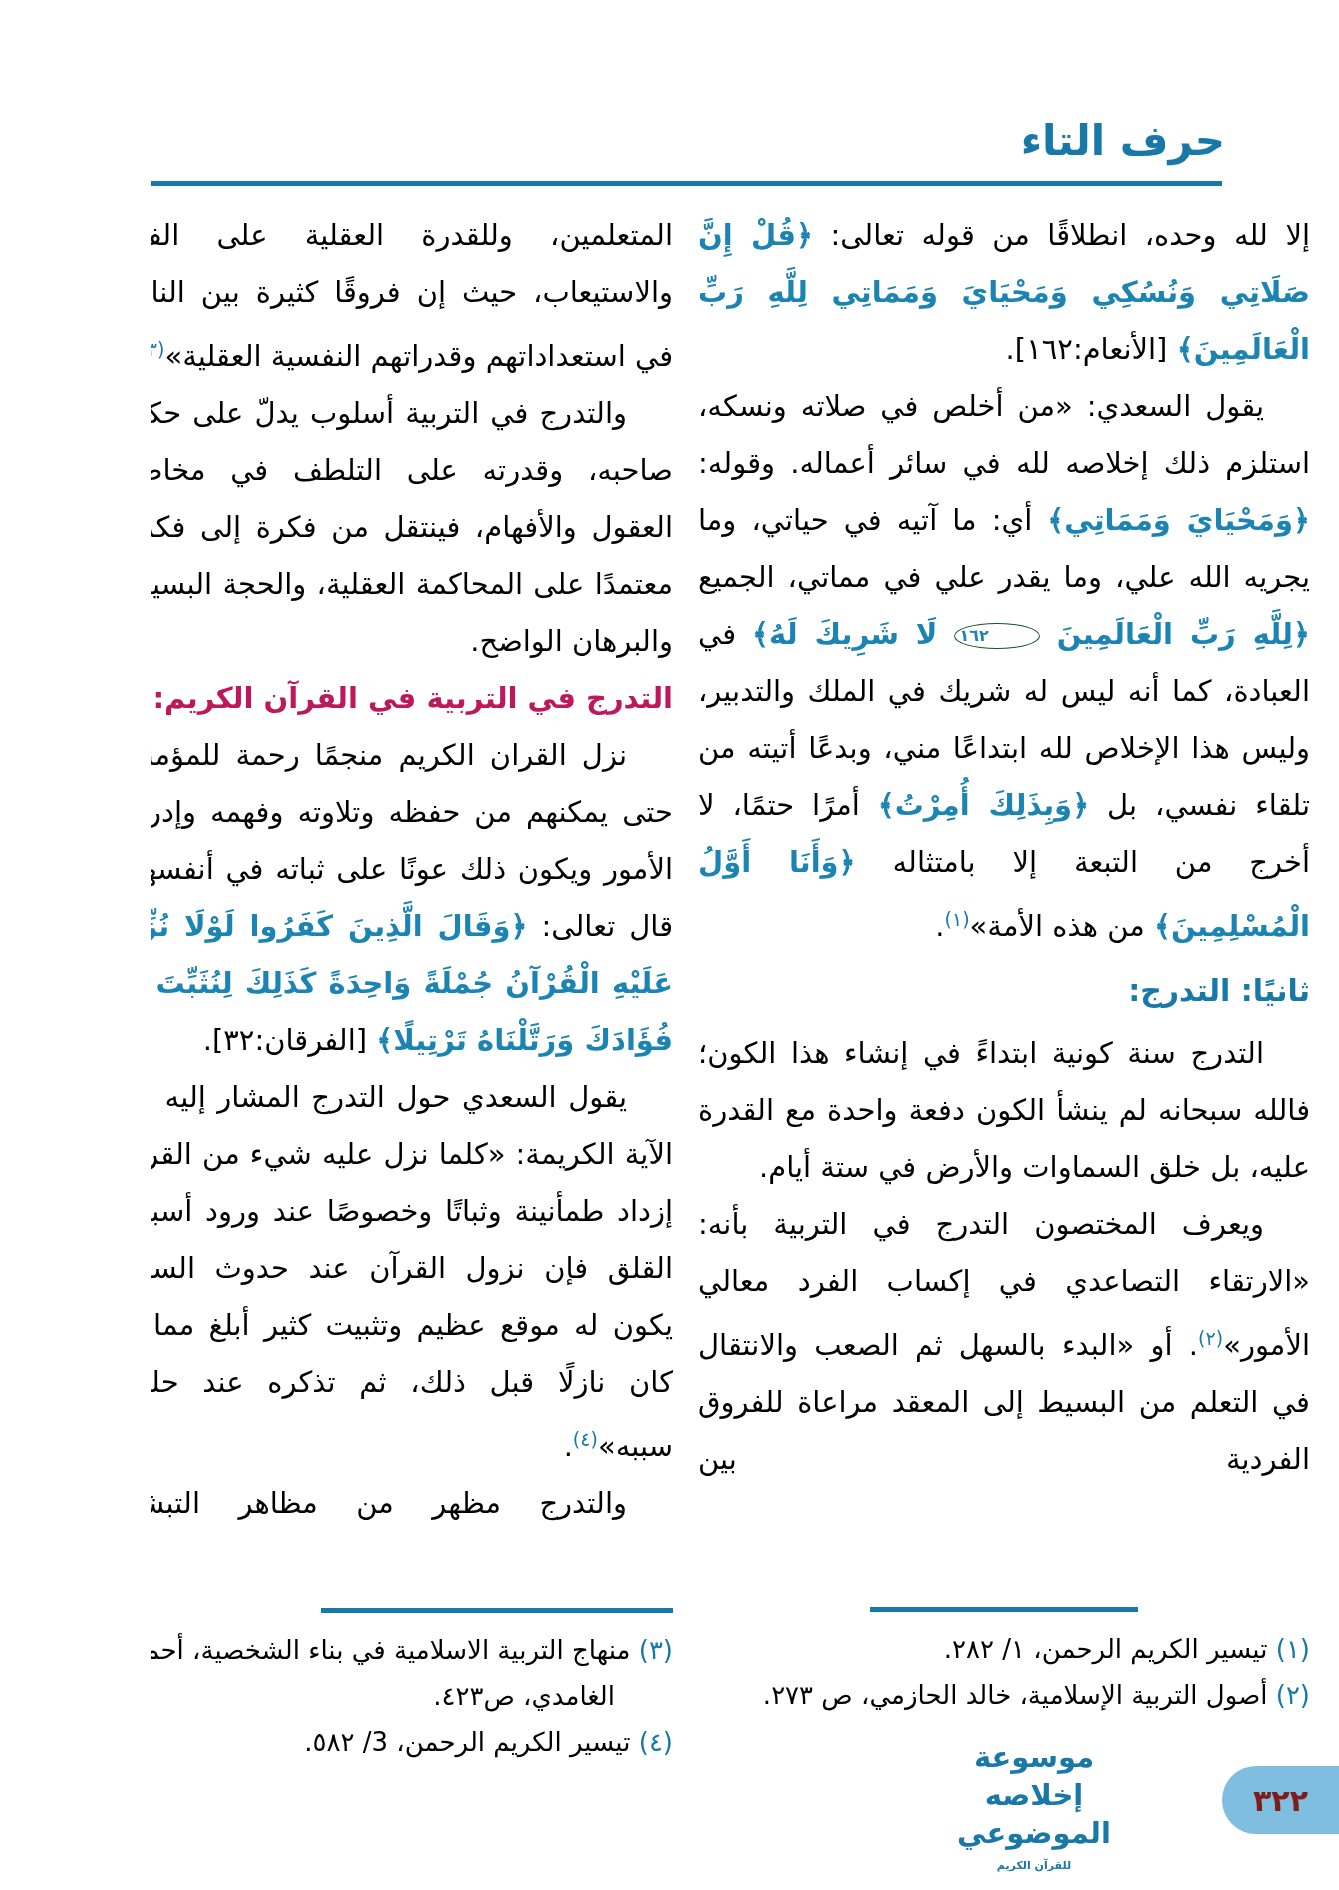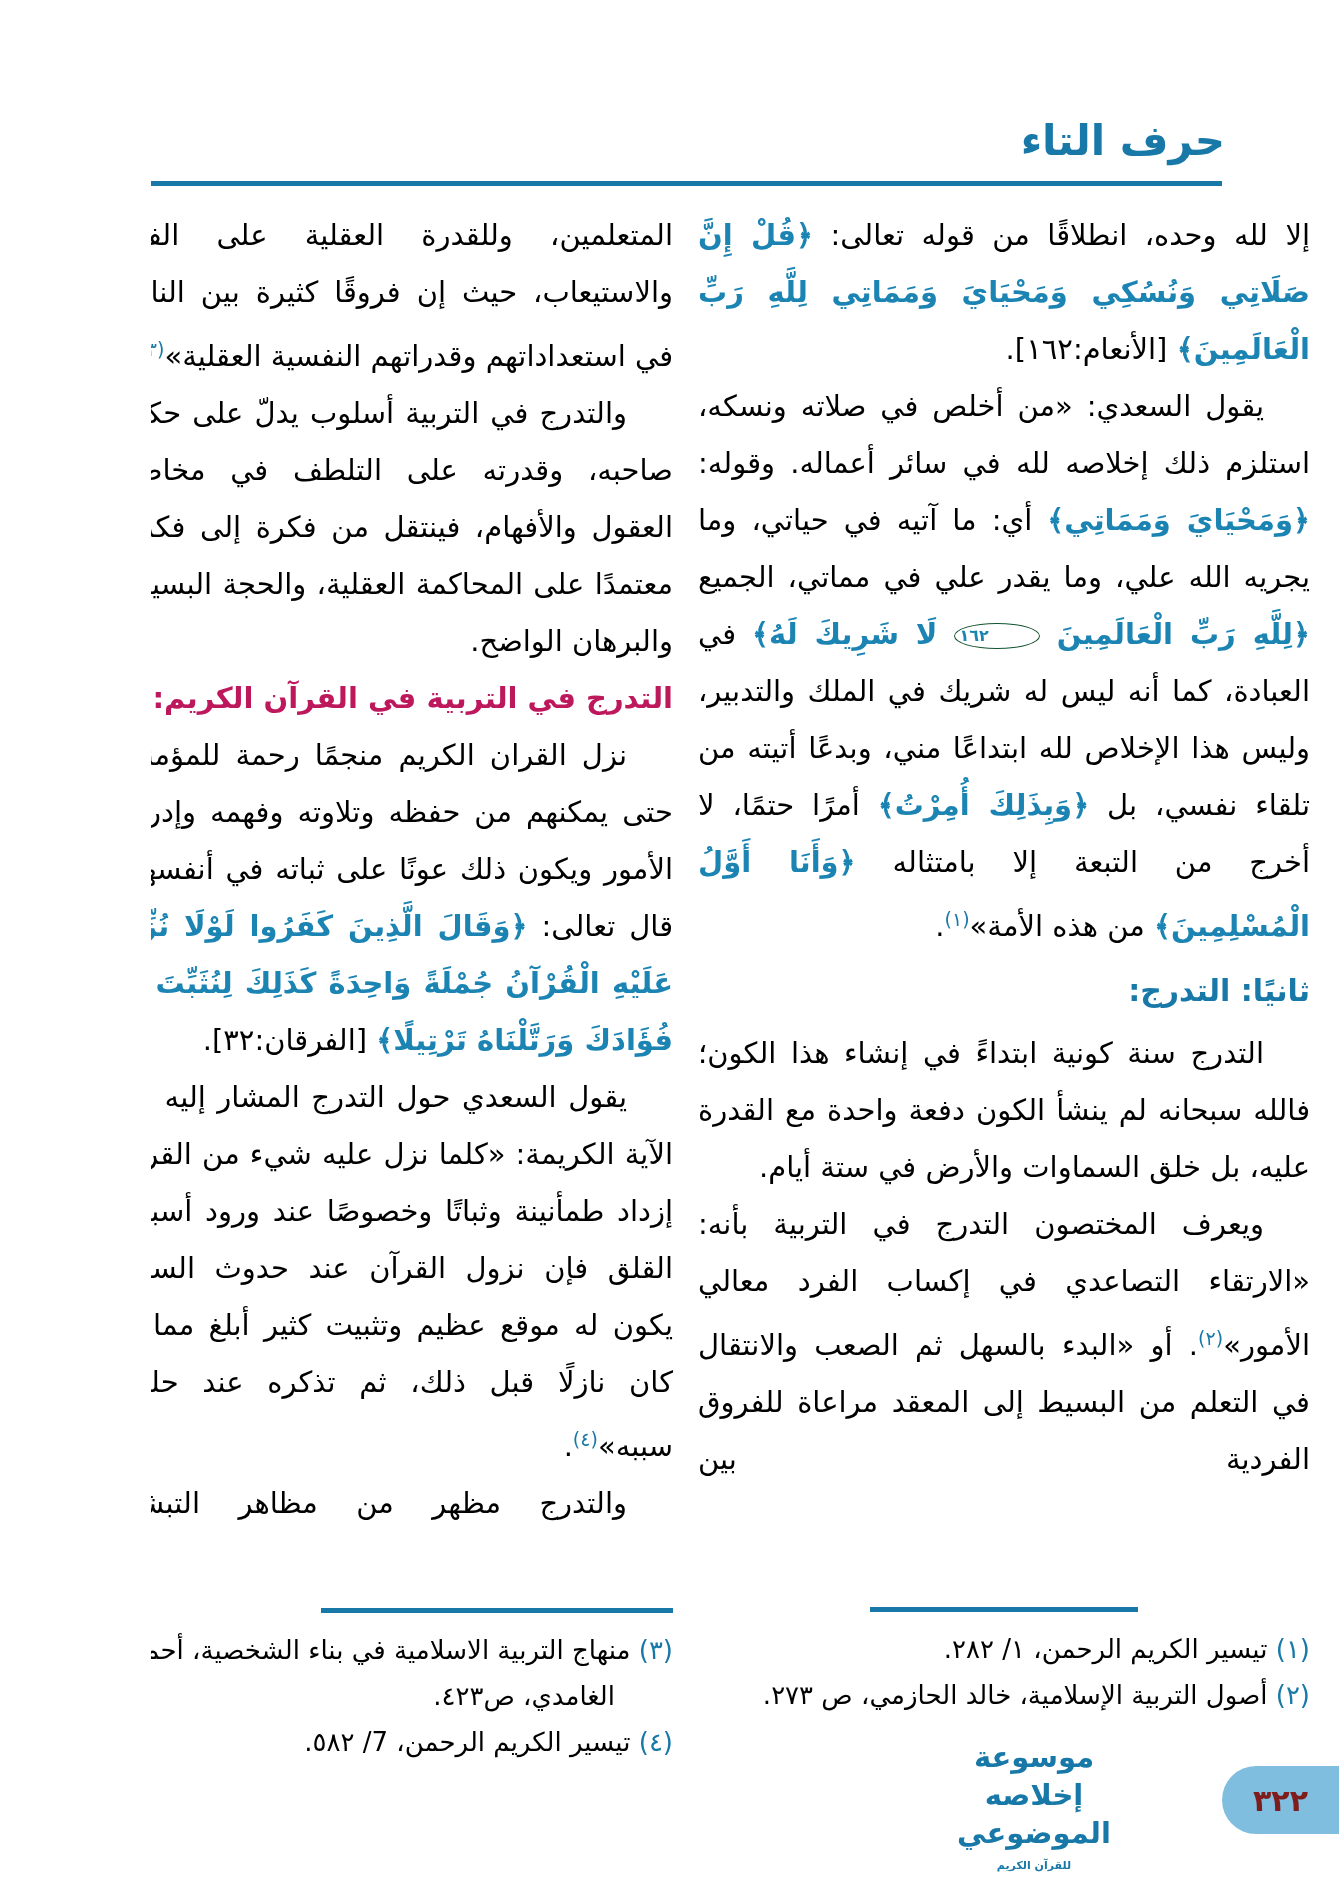--- a/index.html
+++ b/index.html
@@ -94,21 +94,21 @@
 
       <p class="para indent"><span>نزل القران الكريم منجمًا رحمة للمؤمنين حتى يمكنهم من حفظه وتلاوته وفهمه وإدراك الأمور ويكون ذلك عونًا على ثباته في أنفسهم، قال تعالى: </span><span class="quran">﴿وَقَالَ الَّذِينَ كَفَرُوا لَوْلَا نُزِّلَ عَلَيْهِ الْقُرْآنُ جُمْلَةً وَاحِدَةً كَذَلِكَ لِنُثَبِّتَ بِهِ فُؤَادَكَ وَرَتَّلْنَاهُ تَرْتِيلًا﴾</span><span> [الفرقان:٣٢].</span></p>
 
       <p class="para indent"><span>يقول السعدي حول التدرج المشار إليه في الآية الكريمة: «كلما نزل عليه شيء من القرآن إزداد طمأنينة وثباتًا وخصوصًا عند ورود أسباب القلق فإن نزول القرآن عند حدوث السبب يكون له موقع عظيم وتثبيت كثير أبلغ مما لو كان نازلًا قبل ذلك، ثم تذكره عند حلول سببه»</span><span class="fnref">(٤)</span><span>.</span></p>
 
       <p class="para indent stretch"><span>والتدرج مظهر من مظاهر التبشير</span></p>
 
       <div class="fn-area">
         <div class="fn-rule"></div>
         <p class="footnote"><span class="fn-marker">(٣)</span> <span>منهاج التربية الاسلامية في بناء الشخصية، أحمد الغامدي، ص٤٢٣.</span></p>
-        <p class="footnote"><span class="fn-marker">(٤)</span> <span>تيسير الكريم الرحمن، 7/ ٥٨٢.</span></p>
+        <p class="footnote"><span class="fn-marker">(٤)</span> <span>تيسير الكريم الرحمن، 3/ ٥٨٢.</span></p>
       </div>
     </div>
 
   </div>
 
   <div class="logo">
     <div class="logo-line1">موسوعة إخلاصه الموضوعي</div>
     <div class="logo-line2">للقرآن الكريم</div>
   </div>
   <div class="page-badge">٣٢٢</div>

